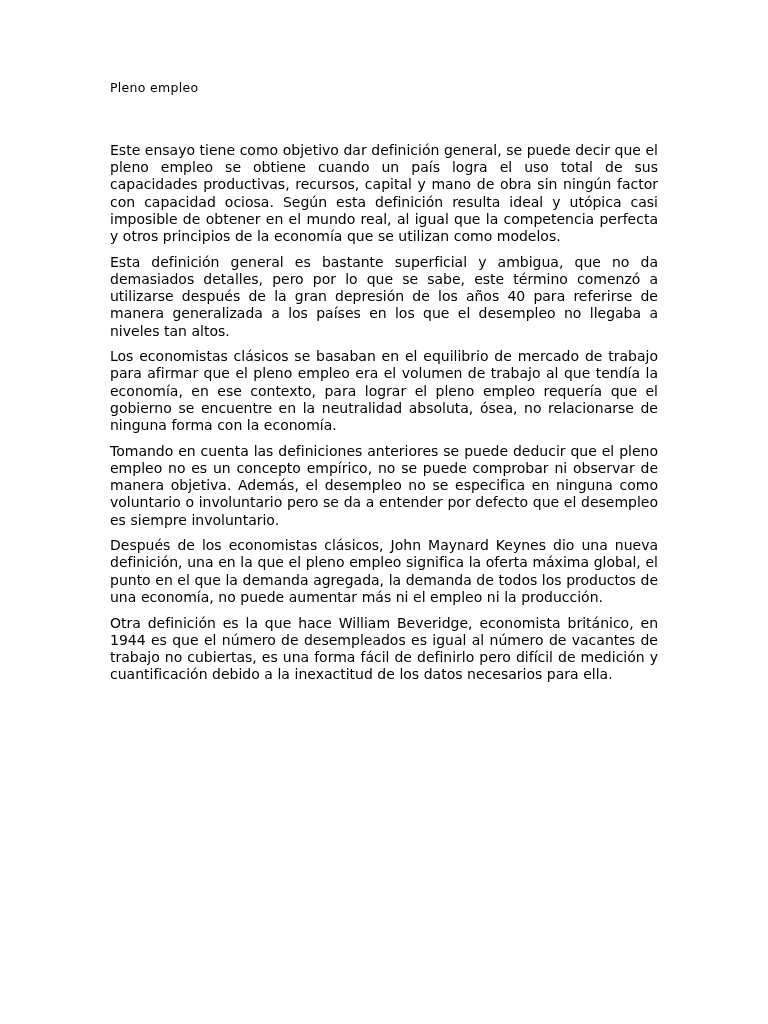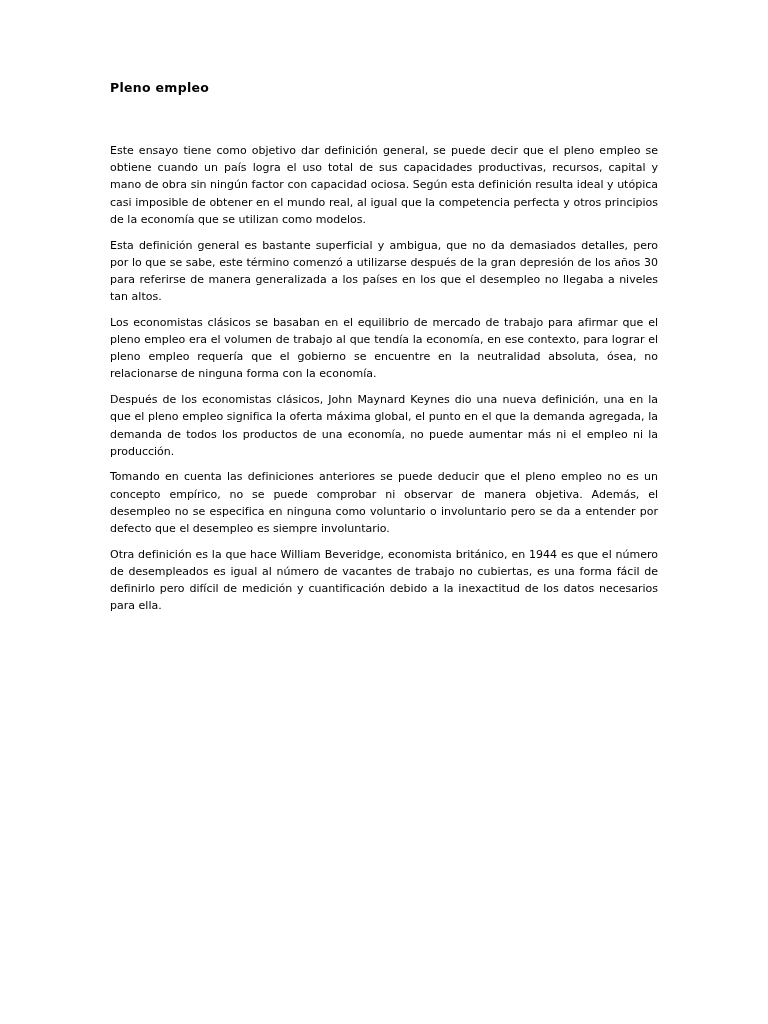--- a/index.html
+++ b/index.html
@@ -24,32 +24,32 @@
     overflow: hidden;
   }
   .doc-body {
     position: absolute;
     left: 110px;
     top: 80px;
     width: 548px;
   }
   .doc-title {
     font-size: 12.5px;
-    font-weight: bold;
+    font-weight: normal;
     line-height: 16px;
     letter-spacing: 0.3px;
     margin: 0;
     padding: 0;
     text-align: left;
   }
   .paragraph-stack {
     margin-top: 46px;
   }
   .doc-paragraph {
-    font-size: 11px;
+    font-size: 14px;
     line-height: 17.2px;
     text-align: justify;
     text-justify: inter-word;
     margin: 0 0 8.5px 0;
     padding: 0;
     word-spacing: 0.1px;
     hyphens: none;
   }
   .doc-paragraph:last-child {
     margin-bottom: 16px;
@@ -59,25 +59,25 @@
 <body>
 
 <div class="page">
   <article class="doc-body">
 
     <h1 class="doc-title">Pleno empleo</h1>
 
     <div class="paragraph-stack">
       <p class="doc-paragraph">Este ensayo tiene como objetivo dar definición general, se puede decir que  el pleno empleo se obtiene cuando un país logra el uso total de sus capacidades productivas, recursos, capital y mano de obra sin ningún factor con capacidad ociosa. Según esta definición resulta ideal y utópica casi  imposible de obtener en el mundo real, al igual que la competencia perfecta y otros principios  de la economía que se utilizan como modelos.</p>
 
-      <p class="doc-paragraph">Esta definición general es bastante superficial y ambigua, que no da demasiados detalles, pero por lo que se sabe, este término comenzó a utilizarse después de la gran depresión de los años 30 para referirse de manera generalizada a los países en los que el desempleo no llegaba a niveles tan altos.</p>
+      <p class="doc-paragraph">Esta definición general es bastante superficial y ambigua, que no da demasiados detalles, pero por lo que se sabe, este término comenzó a utilizarse después de la gran depresión de los años 40 para referirse de manera generalizada a los países en los que el desempleo no llegaba a niveles tan altos.</p>
 
       <p class="doc-paragraph">Los economistas clásicos se basaban en el equilibrio de mercado de trabajo para afirmar que el pleno empleo era el volumen de trabajo al que tendía la economía, en ese contexto, para lograr el pleno empleo requería que el gobierno se encuentre en la neutralidad absoluta, ósea, no relacionarse de ninguna forma con la economía.</p>
 
+      <p class="doc-paragraph">Tomando en cuenta las definiciones anteriores se puede deducir que el pleno empleo no es un concepto empírico, no se puede comprobar ni observar de manera objetiva. Además, el desempleo no se especifica en ninguna como voluntario o involuntario pero se da a entender por defecto que el desempleo es siempre involuntario.</p>
+
       <p class="doc-paragraph">Después de los economistas clásicos, John Maynard Keynes dio una nueva definición, una en la que el pleno empleo significa la oferta máxima global, el punto en el que la demanda agregada, la demanda de todos los productos de una economía, no puede aumentar más ni el empleo ni la producción.</p>
-
-      <p class="doc-paragraph">Tomando en cuenta las definiciones anteriores se puede deducir que el pleno empleo no es un concepto empírico, no se puede comprobar ni observar de manera objetiva. Además, el desempleo no se especifica en ninguna como voluntario o involuntario pero se da a entender por defecto que el desempleo es siempre involuntario.</p>
 
       <p class="doc-paragraph">Otra definición es la que hace William Beveridge, economista británico, en 1944 es que el número de desempleados es igual al número de vacantes de trabajo no cubiertas, es una forma fácil de definirlo pero difícil de medición y cuantificación debido a la inexactitud de los datos necesarios para ella.</p>
     </div>
 
   </article>
 </div>
 
 </body></html>

